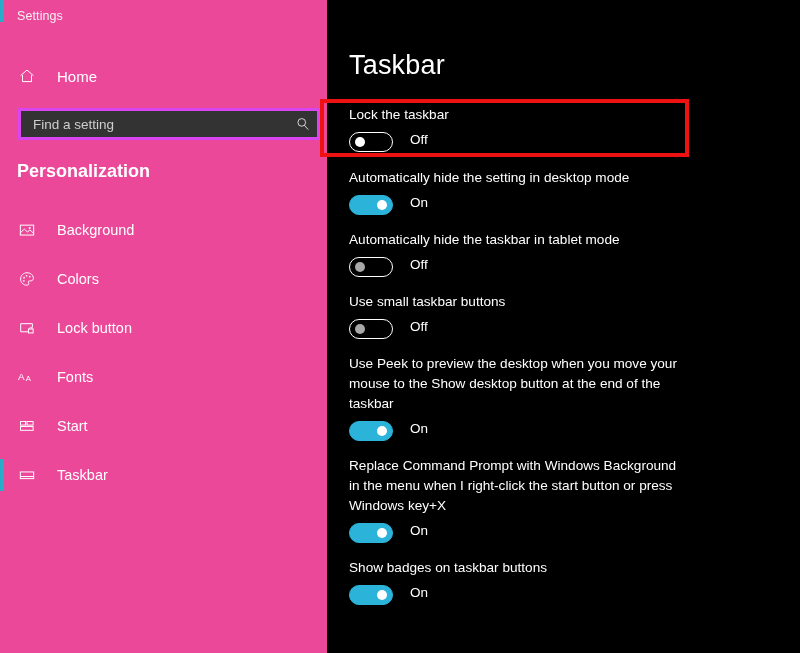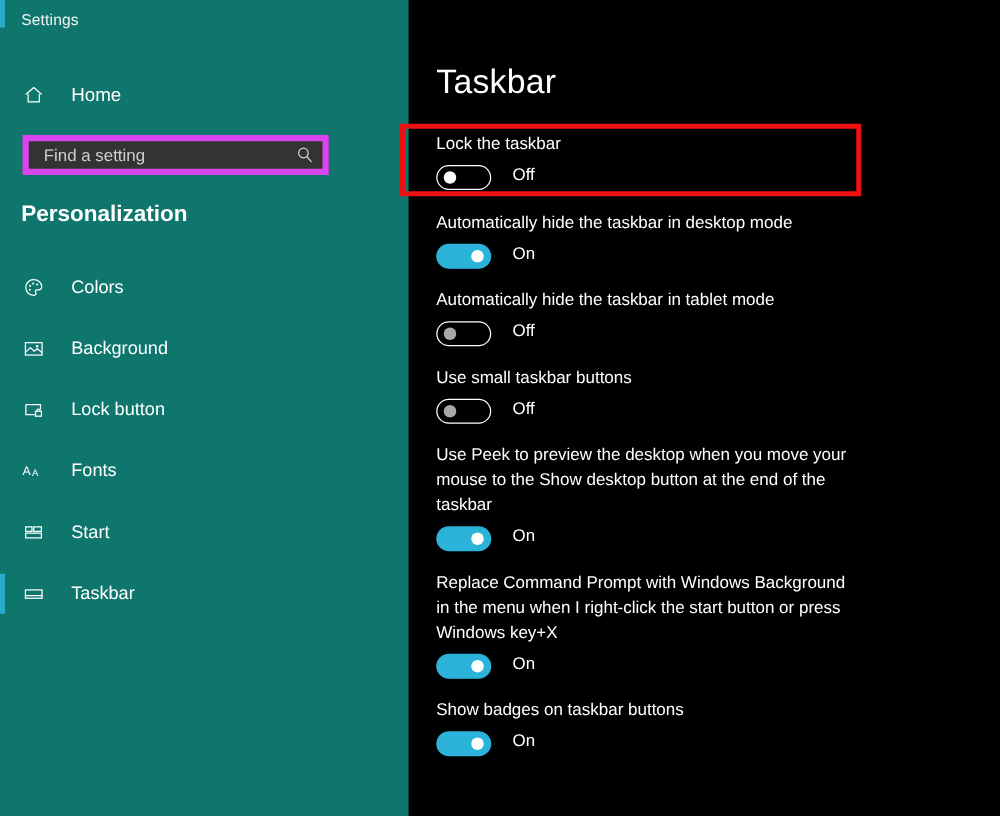--- a/index.html
+++ b/index.html
@@ -18,21 +18,21 @@
     position: absolute;
     inset: 0;
     display: flex;
     background: #000000;
   }
 
   
   #sidebar {
     width: 327px;
     height: 653px;
-    background: #0f766e;
+    background: #ec4899;
     position: relative;
     flex: 0 0 327px;
     overflow: hidden;
   }
   .top-accent-sliver {
     position: absolute;
     left: 0;
     top: 0;
     width: 4px;
     height: 22px;
@@ -71,24 +71,24 @@
     font-size: 15px;
     color: #ffffff;
     margin-left: 19px;
     white-space: nowrap;
   }
 
   .search-wrap {
     position: absolute;
     left: 18px;
     top: 108px;
-    width: 245px;
+    width: 302px;
     height: 32px;
     background: #333333;
-    border: 5px solid #d946ef;
+    border: 3px solid #d946ef;
     box-sizing: border-box;
     display: flex;
     align-items: center;
   }
   .search-input {
     background: transparent;
     border: none;
     outline: none;
     color: #cfcfcf;
     font-size: 13.5px;
@@ -288,46 +288,46 @@
     </div>
 
     <div class="section-heading">Personalization</div>
 
     <div id="nav-list">
 
       <div class="nav-item">
         <span class="sel-bar"></span>
         <span class="nav-icon">
           <svg width="18" height="18" viewBox="0 0 20 20">
+            <rect x="2.6" y="4.6" width="14.8" height="11" fill="none" stroke="#ffffff" stroke-width="1.1"></rect>
+            <path d="M2.6 13.2 L7.0 9.0 L10.4 12.2 L13.2 10.0 L17.4 13.6" fill="none" stroke="#ffffff" stroke-width="1.1" stroke-linejoin="round"></path>
+            <circle cx="13.0" cy="7.8" r="1.15" fill="#ffffff"></circle>
+          </svg>
+        </span>
+        <span class="nav-label">Background</span>
+      </div>
+
+      <div class="nav-item">
+        <span class="sel-bar"></span>
+        <span class="nav-icon">
+          <svg width="18" height="18" viewBox="0 0 20 20">
             <path d="M10 3.1 C5.9 3.1 2.9 6.1 2.9 10.0 C2.9 13.9 5.9 16.9 10 16.9 C11.3 16.9 12.0 16.2 12.0 15.3 C12.0 14.4 11.4 14.0 11.4 13.3 C11.4 12.6 12.0 12.1 12.8 12.1 L14.2 12.1 C15.8 12.1 17.1 10.9 17.1 9.2 C17.1 5.8 14.0 3.1 10 3.1 Z" fill="none" stroke="#ffffff" stroke-width="1.1"></path>
             <circle cx="6.7" cy="8.5" r="0.95" fill="#ffffff"></circle>
             <circle cx="9.5" cy="6.4" r="0.95" fill="#ffffff"></circle>
             <circle cx="13.0" cy="7.3" r="0.95" fill="#ffffff"></circle>
             <circle cx="6.5" cy="12.0" r="0.95" fill="#ffffff"></circle>
           </svg>
         </span>
         <span class="nav-label">Colors</span>
       </div>
 
       <div class="nav-item">
         <span class="sel-bar"></span>
         <span class="nav-icon">
           <svg width="18" height="18" viewBox="0 0 20 20">
-            <rect x="2.6" y="4.6" width="14.8" height="11" fill="none" stroke="#ffffff" stroke-width="1.1"></rect>
-            <path d="M2.6 13.2 L7.0 9.0 L10.4 12.2 L13.2 10.0 L17.4 13.6" fill="none" stroke="#ffffff" stroke-width="1.1" stroke-linejoin="round"></path>
-            <circle cx="13.0" cy="7.8" r="1.15" fill="#ffffff"></circle>
-          </svg>
-        </span>
-        <span class="nav-label">Background</span>
-      </div>
-
-      <div class="nav-item">
-        <span class="sel-bar"></span>
-        <span class="nav-icon">
-          <svg width="18" height="18" viewBox="0 0 20 20">
             <path d="M3.0 5.2 L3.0 14.2 L11.0 14.2" fill="none" stroke="#ffffff" stroke-width="1.1" stroke-linejoin="round"></path>
             <path d="M3.0 5.2 L16.0 5.2 L16.0 9.6" fill="none" stroke="#ffffff" stroke-width="1.1" stroke-linejoin="round"></path>
             <rect x="11.6" y="11.1" width="5.2" height="4.4" fill="none" stroke="#ffffff" stroke-width="1.1"></rect>
             <path d="M12.9 11.1 L12.9 9.9 A1.6 1.6 0 0 1 15.5 9.9 L15.5 11.1" fill="none" stroke="#ffffff" stroke-width="1.0"></path>
           </svg>
         </span>
         <span class="nav-label">Lock button</span>
       </div>
 
 
@@ -378,21 +378,21 @@
         <div class="setting-label">Lock the taskbar</div>
         <div class="toggle-row">
           <div class="toggle off bright-knob">
             <span class="knob"></span>
           </div>
           <span class="toggle-state">Off</span>
         </div>
       </div>
 
       <div class="setting">
-        <div class="setting-label">Automatically hide the taskbar in desktop mode</div>
+        <div class="setting-label">Automatically hide the setting in desktop mode</div>
         <div class="toggle-row">
           <div class="toggle on">
             <span class="knob"></span>
           </div>
           <span class="toggle-state">On</span>
         </div>
       </div>
 
       <div class="setting">
         <div class="setting-label">Automatically hide the taskbar in tablet mode</div>

